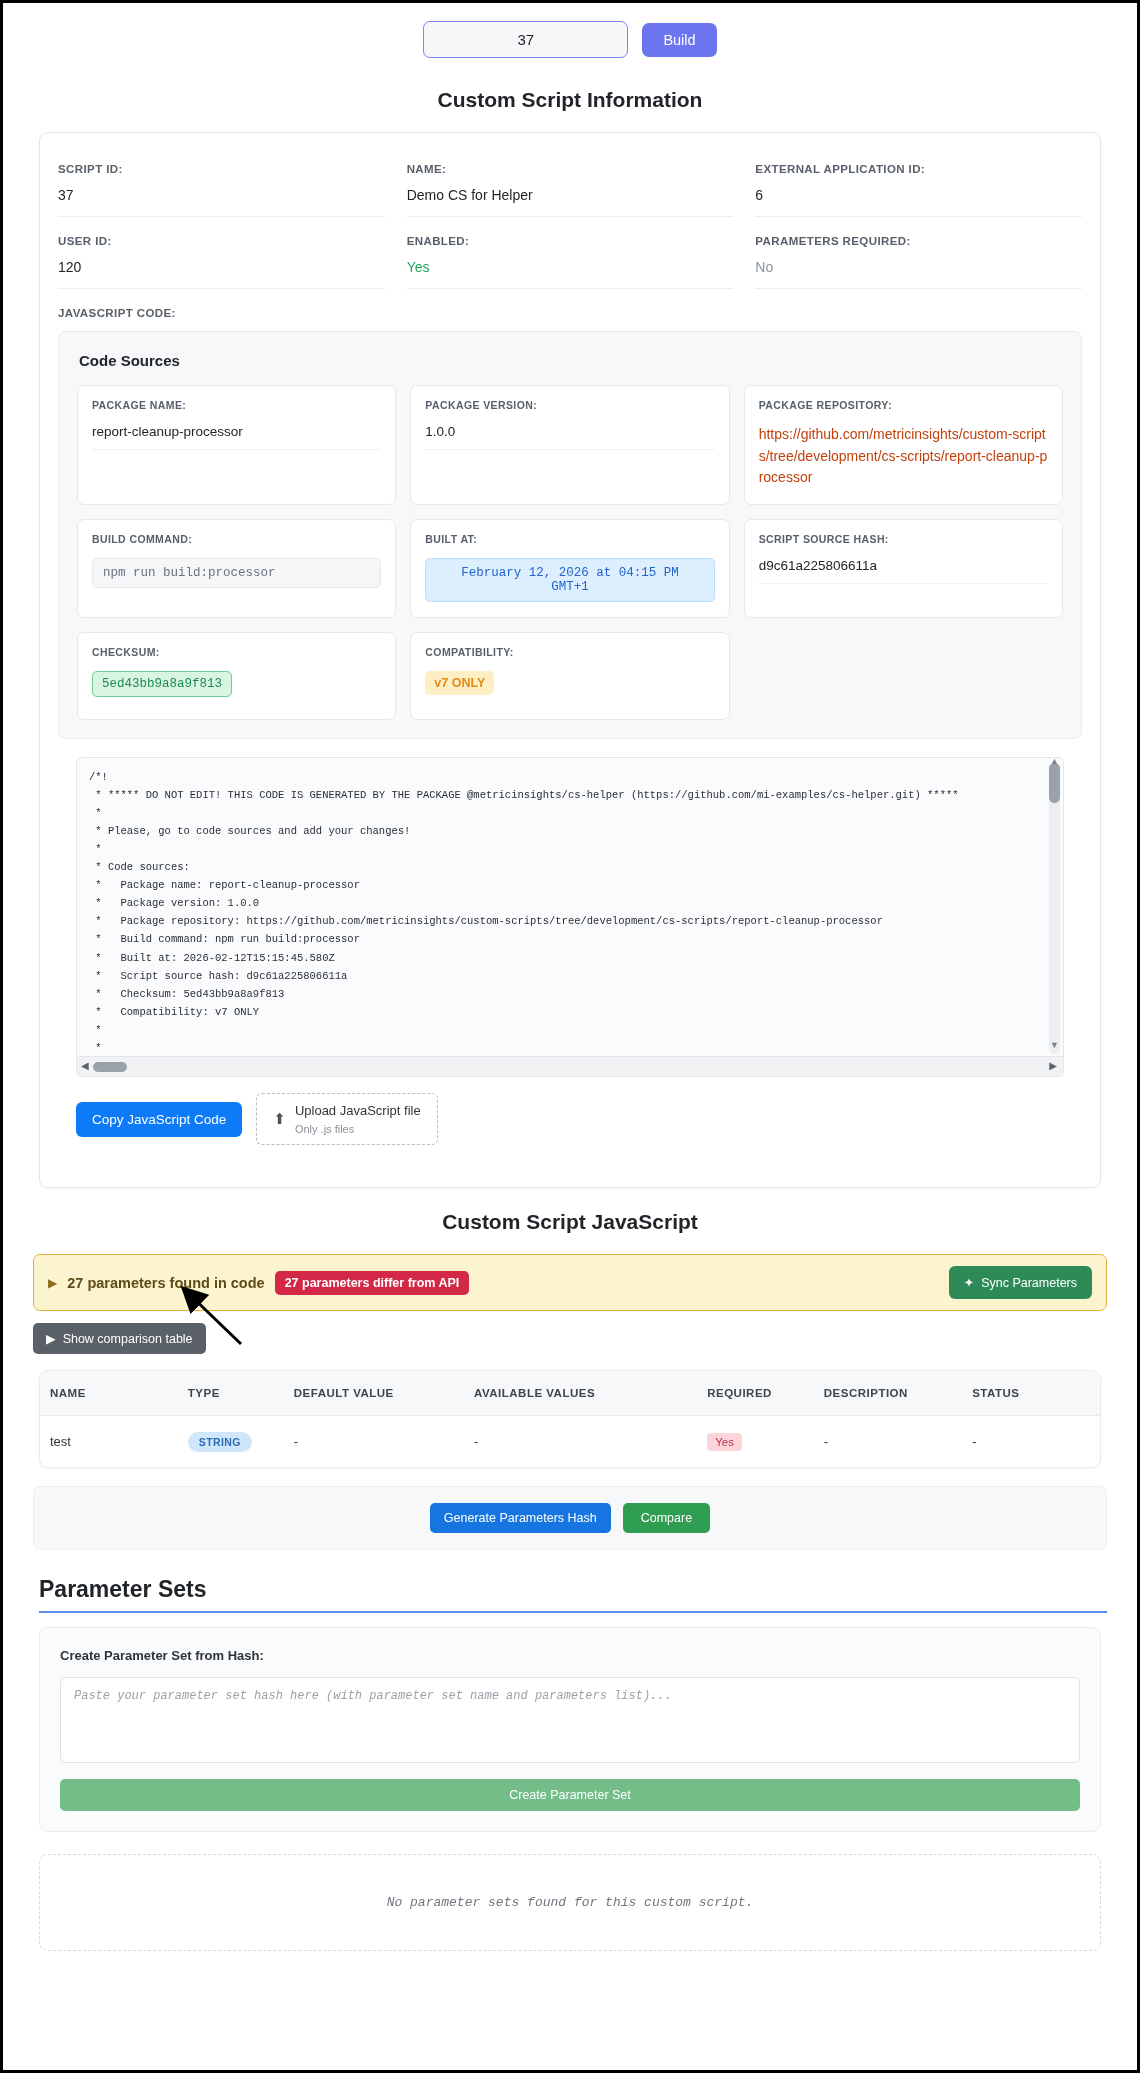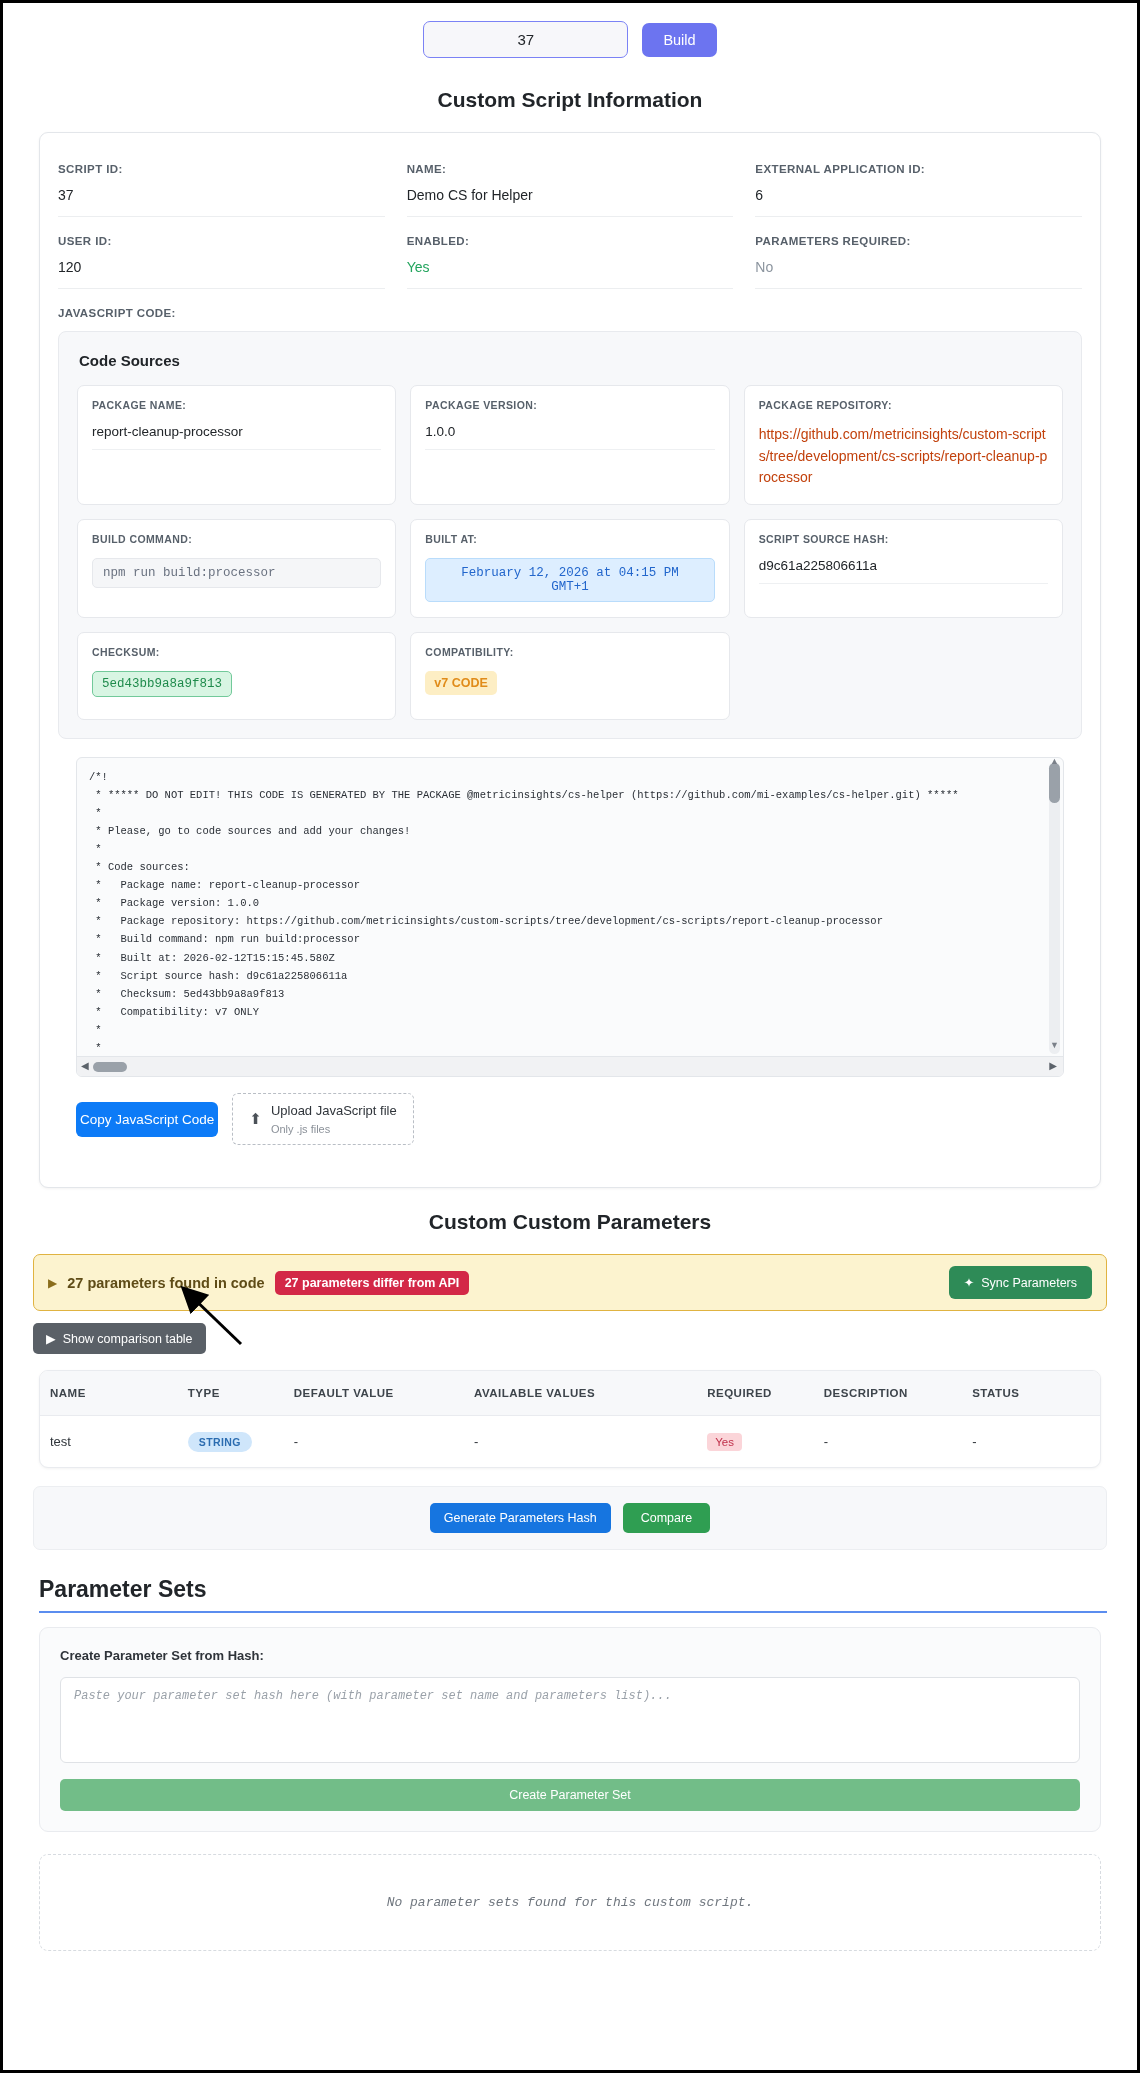--- a/index.html
+++ b/index.html
@@ -119,21 +119,21 @@
   .hscroll { position:absolute; left:0; bottom:0; height:20px; width:100%; background:#f1f2f4;
              border-top:1px solid #e3e6ea; }
   .hthumb { position:absolute; left:16px; top:5px; width:34px; height:10px; background:#9aa1a9; border-radius:6px; }
   .harrow-l, .harrow-r { position:absolute; top:3px; font-size:10px; color:#5c636b; }
   .harrow-l { left:4px; } .harrow-r { right:6px; }
 
   
   .code-actions { display:flex; align-items:center; gap:14px; padding:16px 18px 20px 18px; }
   .btn-copy {
     background:#0d7bf7; color:#fff; border:none; border-radius:6px;
-    padding:10px 4px; font-size:13.5px; cursor:pointer;
+    padding:10px 16px; font-size:13.5px; cursor:pointer;
     font-family:"Liberation Sans", sans-serif;
   }
   .btn-upload {
     display:flex; align-items:center; gap:9px;
     border:1.5px dashed #b9bec5; border-radius:6px; background:#fff;
     padding:7px 16px; cursor:pointer;
   }
   .btn-upload .up-icon { font-size:15px; color:#4b5158; }
   .up-t1 { font-size:13px; color:#2f343a; line-height:1.25; }
   .up-t2 { font-size:11px; color:#8b9199; line-height:1.25; }
@@ -308,21 +308,21 @@
           <div class="cs-value">d9c61a225806611a</div>
         </div>
 
         <div class="cs-box">
           <div class="cs-label">CHECKSUM:</div>
           <span class="chip-green">5ed43bb9a8a9f813</span>
         </div>
 
         <div class="cs-box">
           <div class="cs-label">COMPATIBILITY:</div>
-          <span class="chip-amber">v7 CODE</span>
+          <span class="chip-amber">v7 ONLY</span>
         </div>
 
         <div style="visibility:hidden"></div>
       </div>
     </div>
 
     <div class="code-wrap">
       <pre class="code-pre">/*!
  * ***** DO NOT EDIT! THIS CODE IS GENERATED BY THE PACKAGE @metricinsights/cs-helper (https://github.com/mi-examples/cs-helper.git) *****
  *
@@ -362,21 +362,21 @@
       <div class="btn-upload">
         <span class="up-icon">⬆</span>
         <span>
           <span class="up-t1">Upload JavaScript file</span><br>
           <span class="up-t2">Only .js files</span>
         </span>
       </div>
     </div>
   </div>
 
-  <div class="section-title">Custom Custom Parameters</div>
+  <div class="section-title">Custom Script JavaScript</div>
 
   <div style="position:relative">
     <div class="params-banner">
       <div class="pb-left">
         <span class="tri">▶</span>
         <span class="pb-text">27 parameters found in code</span>
         <span class="badge-red">27 parameters differ from API</span>
       </div>
       <button class="btn-sync">
         <span>✦</span>

